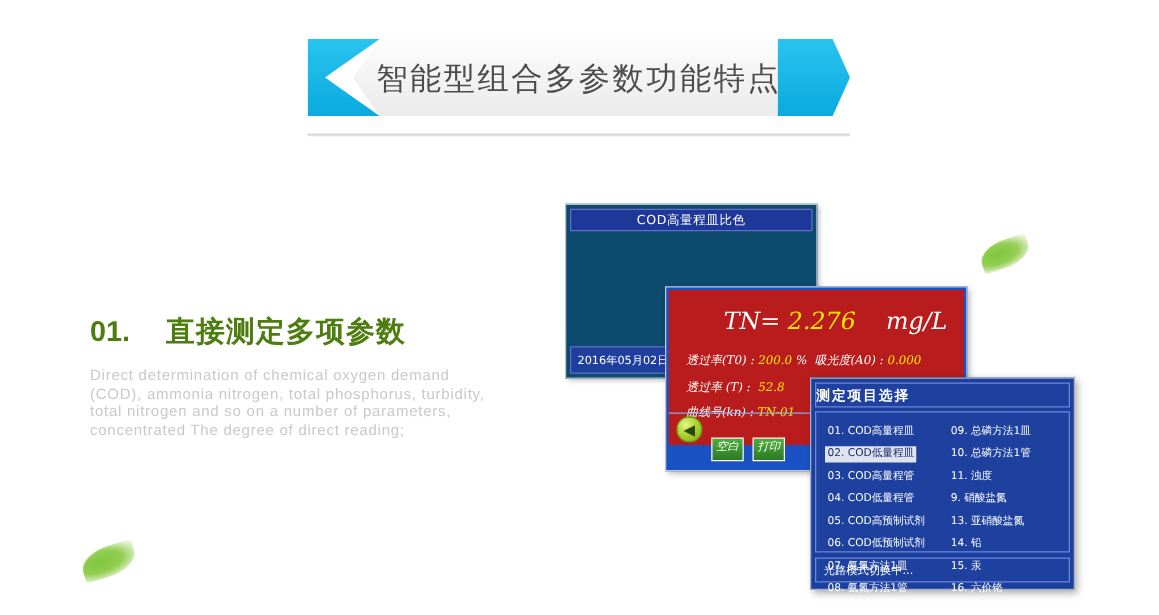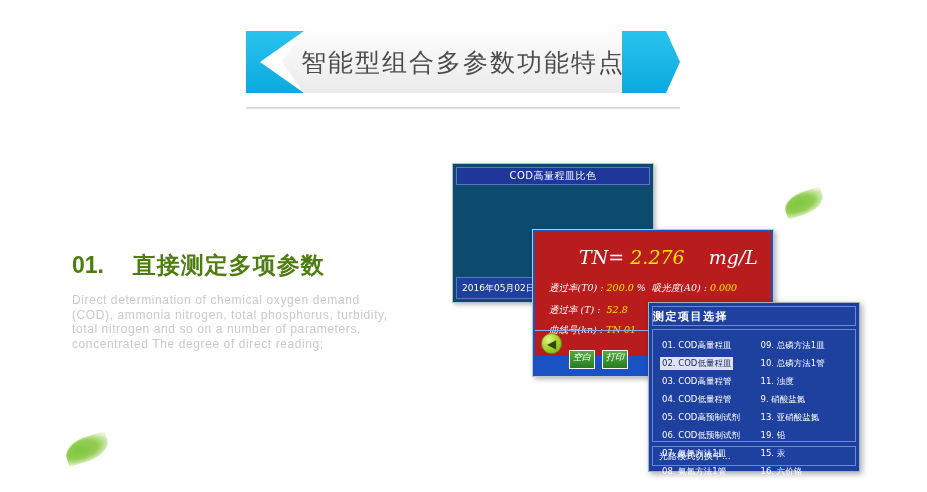--- a/index.html
+++ b/index.html
@@ -261,21 +261,21 @@
         <div><span class="item">06. COD低预制试剂</span></div>
         <div><span class="item">07. 氨氮方法1皿</span></div>
         <div><span class="item">08. 氨氮方法1管</span></div>
       </div>
       <div class="col right">
         <div><span class="item">09. 总磷方法1皿</span></div>
         <div><span class="item">10. 总磷方法1管</span></div>
         <div><span class="item">11. 浊度</span></div>
         <div><span class="item">9. 硝酸盐氮</span></div>
         <div><span class="item">13. 亚硝酸盐氮</span></div>
-        <div><span class="item">19. 铅</span></div>
+        <div><span class="item">14. 铅</span></div>
         <div><span class="item">15. 汞</span></div>
         <div><span class="item">16. 六价铬</span></div>
       </div>
     </div>
     <div class="statusbar">
       <span>光路模式切换中...</span>
     </div>
   </div>
 
 </div>

